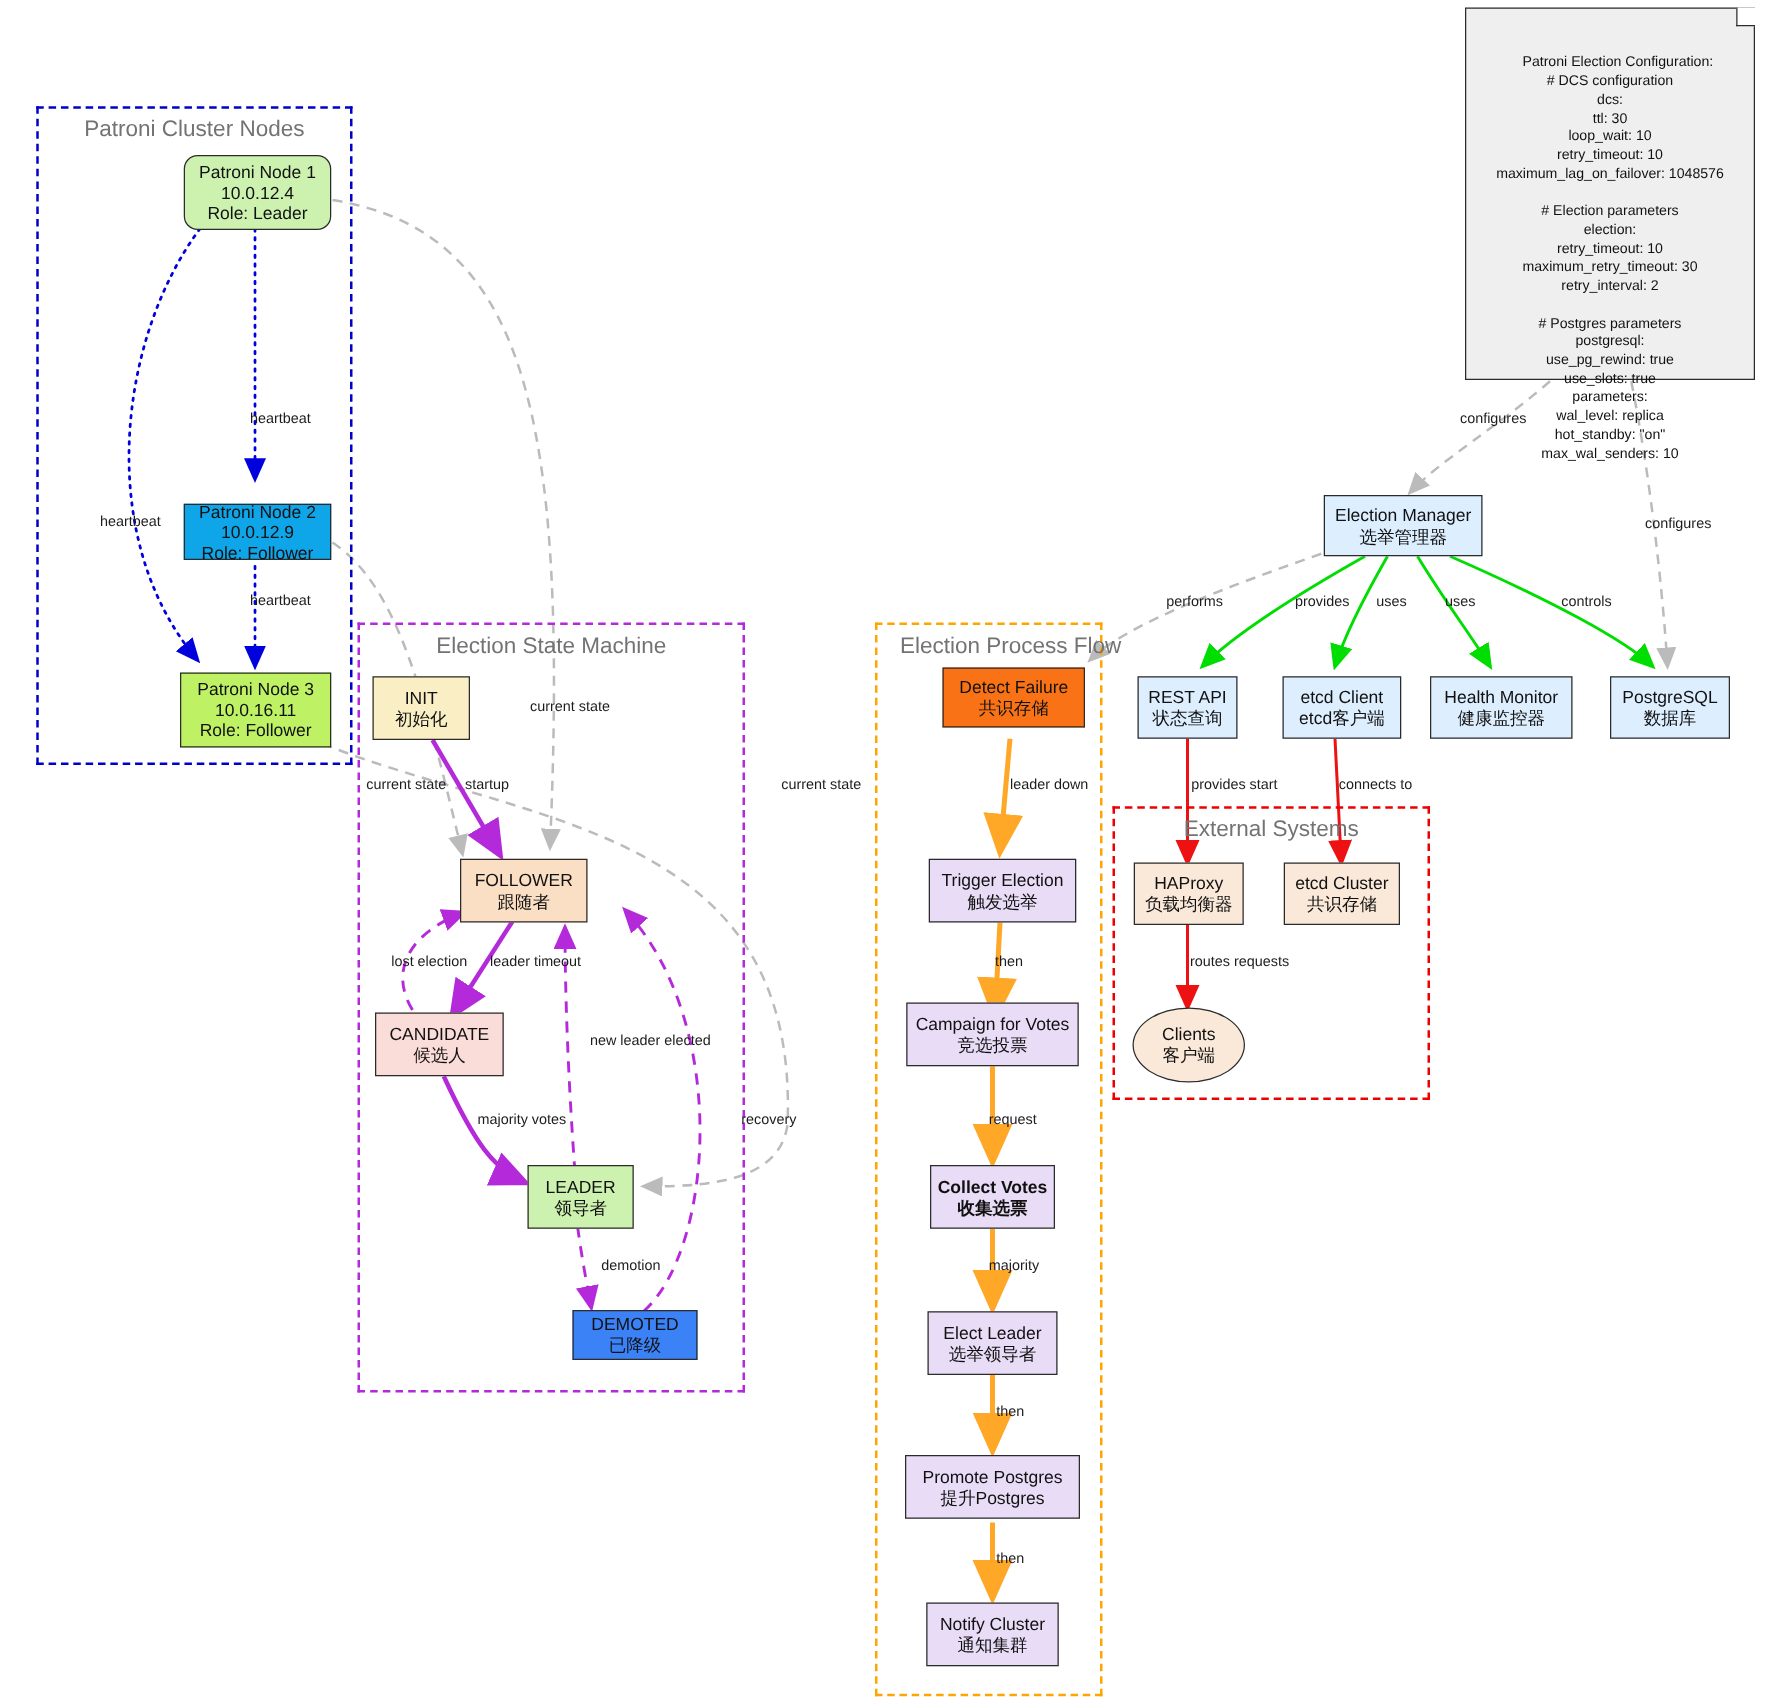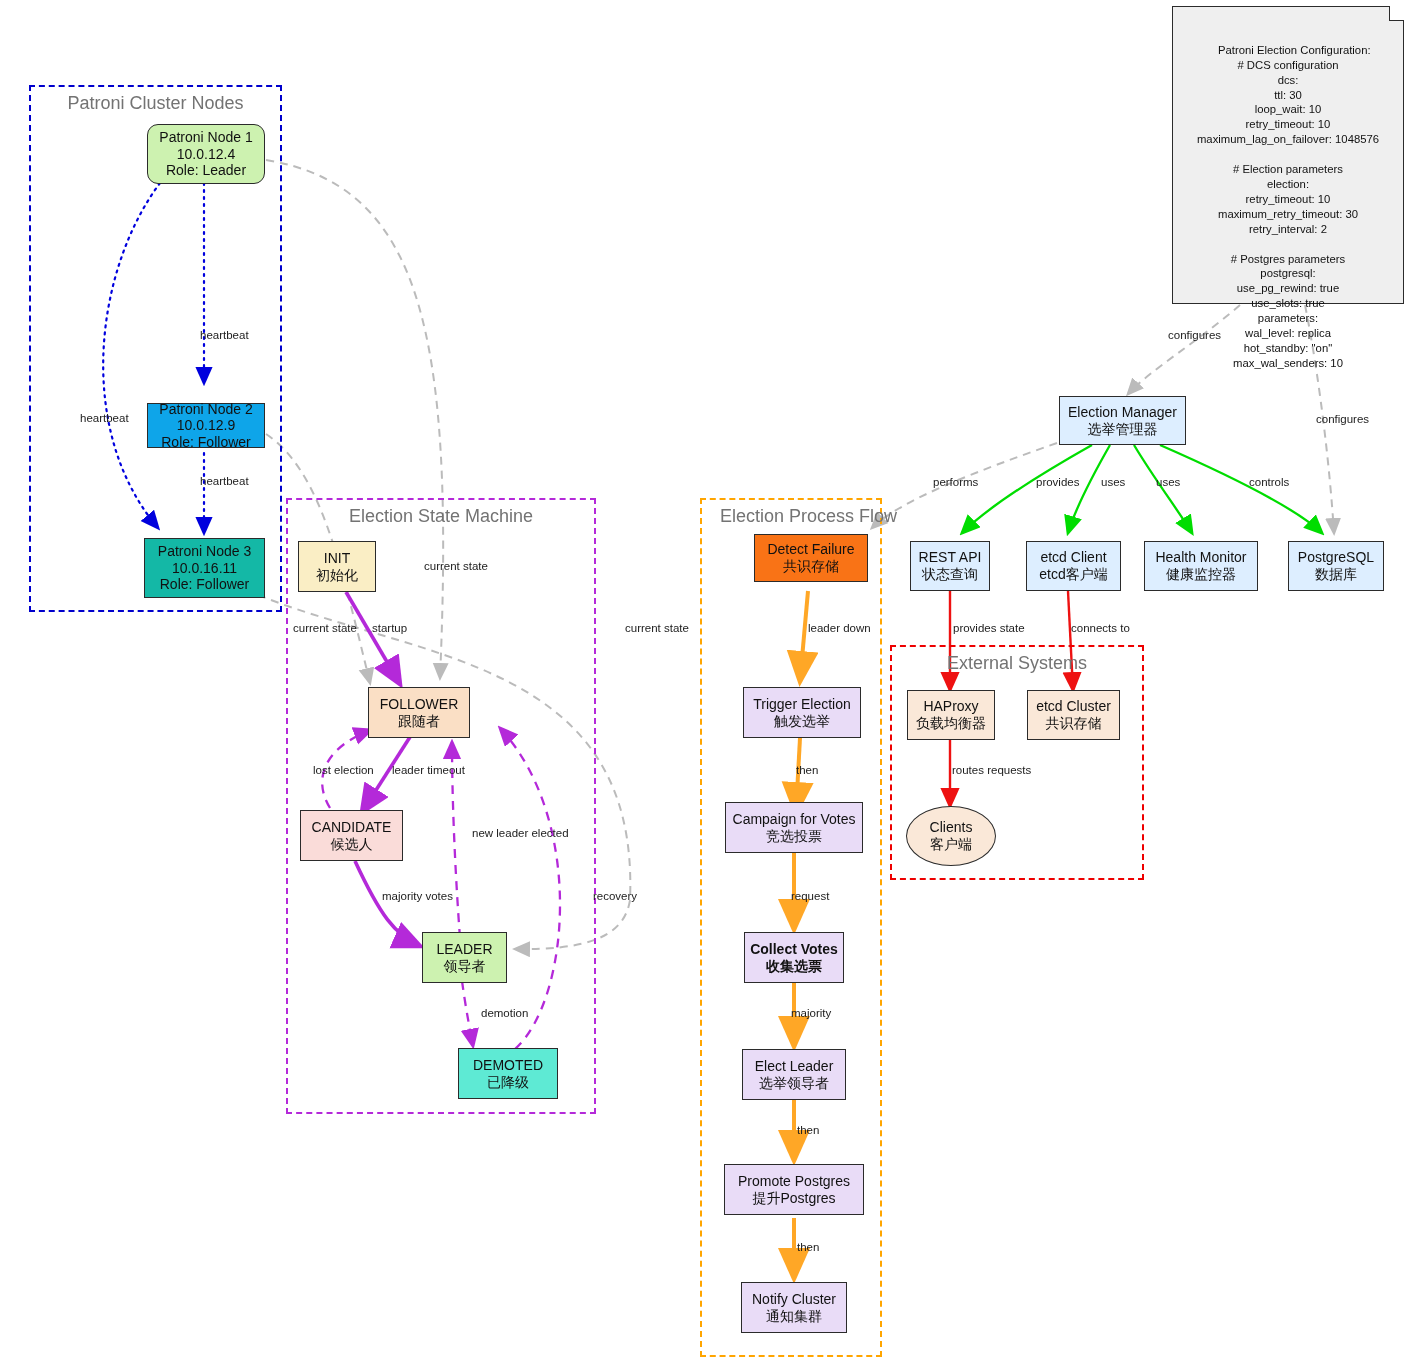--- a/index.html
+++ b/index.html
@@ -176,21 +176,21 @@
     <span class="l2">10.0.12.4</span>
     <span class="l2">Role: Leader</span>
   </div>
 
   <div class="node" style="left:147px;top:391px;width:118px;height:45px;background:#0ea5e9;margin-top:12px;">
     <span>Patroni Node 2</span>
     <span class="l2">10.0.12.9</span>
     <span class="l2">Role: Follower</span>
   </div>
 
-  <div class="node" style="left:144px;top:538px;width:121px;height:60px;background:#14b8a6;">
+  <div class="node" style="left:144px;top:538px;width:121px;height:60px;background:#bef264;">
     <span>Patroni Node 3</span>
     <span class="l2">10.0.16.11</span>
     <span class="l2">Role: Follower</span>
   </div>
 
   <div class="node" style="left:298px;top:541px;width:78px;height:51px;background:#faeec5;">
     <span>INIT</span>
     <span class="l2">初始化</span>
   </div>
 
@@ -202,21 +202,21 @@
   <div class="node" style="left:300px;top:810px;width:103px;height:51px;background:#fadcd9;">
     <span>CANDIDATE</span>
     <span class="l2">候选人</span>
   </div>
 
   <div class="node" style="left:422px;top:932px;width:85px;height:51px;background:#cdf2b0;">
     <span>LEADER</span>
     <span class="l2">领导者</span>
   </div>
 
-  <div class="node" style="left:458px;top:1048px;width:100px;height:51px;background:#5eead4;">
+  <div class="node" style="left:458px;top:1048px;width:100px;height:40px;background:#3b82f6;">
     <span>DEMOTED</span>
     <span class="l2">已降级</span>
   </div>
 
   <div class="node" style="left:754px;top:534px;width:114px;height:48px;background:#f97316;">
     <span>Detect Failure</span>
     <span class="l2">共识存储</span>
   </div>
 
   <div class="node" style="left:743px;top:687px;width:118px;height:51px;background:#e9dcf7;">
@@ -314,17 +314,17 @@
 
   <div class="elabel" style="left:933px;top:476px;">performs</div>
   <div class="elabel" style="left:1036px;top:476px;">provides</div>
   <div class="elabel" style="left:1101px;top:476px;">uses</div>
   <div class="elabel" style="left:1156px;top:476px;">uses</div>
   <div class="elabel" style="left:1249px;top:476px;">controls</div>
 
   <div class="elabel" style="left:1168px;top:329px;">configures</div>
   <div class="elabel" style="left:1316px;top:413px;">configures</div>
 
-  <div class="elabel" style="left:953px;top:622px;">provides state</div>
+  <div class="elabel" style="left:953px;top:622px;">provides start</div>
   <div class="elabel" style="left:1071px;top:622px;">connects to</div>
   <div class="elabel" style="left:952px;top:764px;">routes requests</div>
 
 </div>
 
 </body></html>

